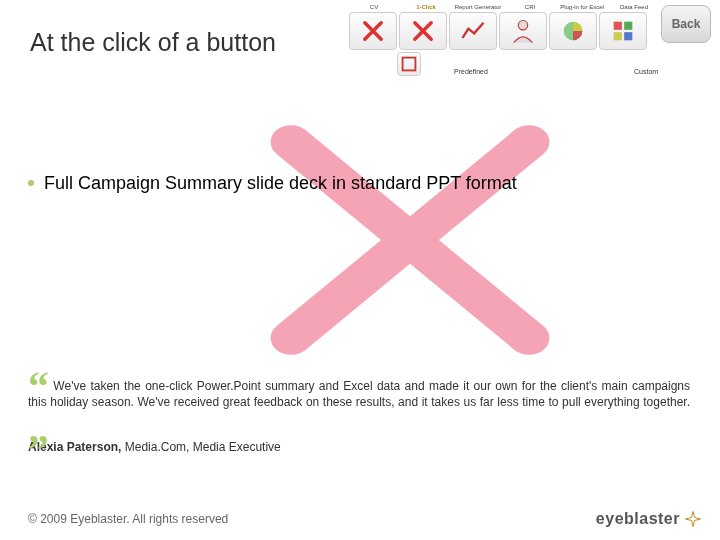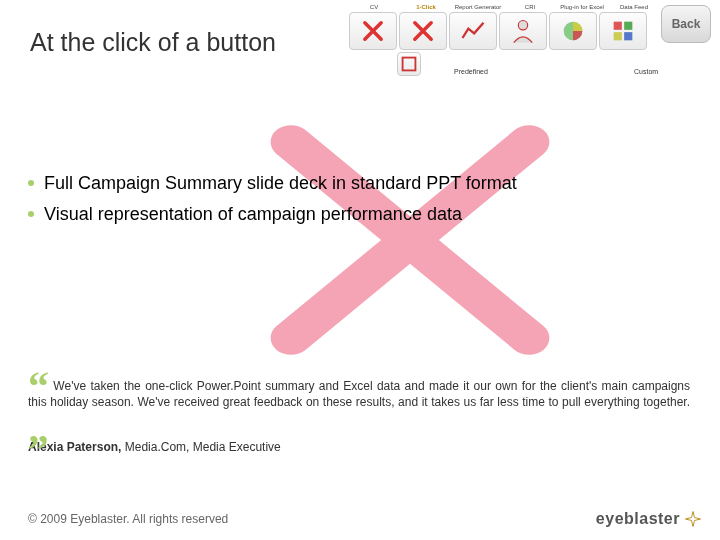--- a/index.html
+++ b/index.html
@@ -97,24 +97,20 @@
     <div class="backbtn">Back</div>
   </div>
   <div class="sublabel left">Predefined</div>
   <div class="sublabel right">Custom</div>
 
   <div class="bullets">
     <div class="row">
       <div class="dot"></div>
       <div>Full Campaign Summary slide deck in standard PPT format</div>
     </div>
-    <div class="row">
-      <div class="dot"></div>
-      <div>Visual representation of campaign performance data</div>
-    </div>
   </div>
 
   <div class="quoteblk">
     <span class="qmark" style="top:10px">“</span>
     <span>We've taken the one-click Power.Point summary and Excel data and made it our own for the client's main campaigns this holiday season. We've received great feedback on these results, and it takes us far less time to pull everything together.</span>
     <span class="qmark" style="top:18px">„</span>
     <div class="attr">
       <b>Alexia Paterson,</b><span> Media.Com, Media Executive</span>
     </div>
   </div>

